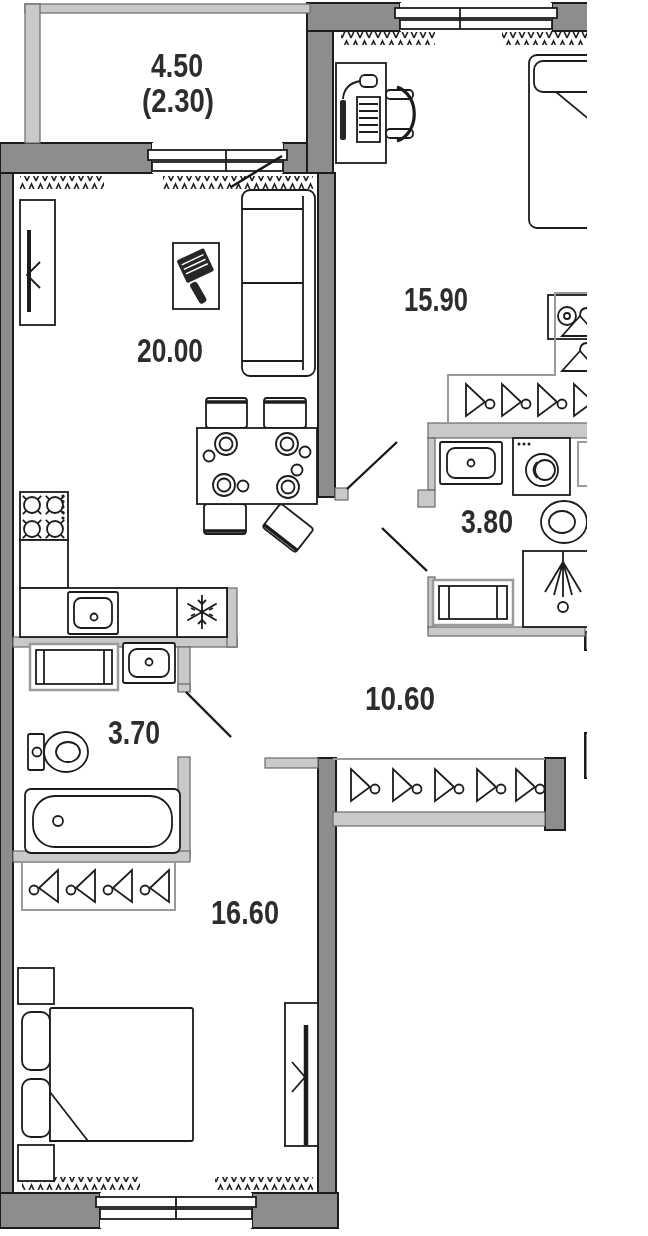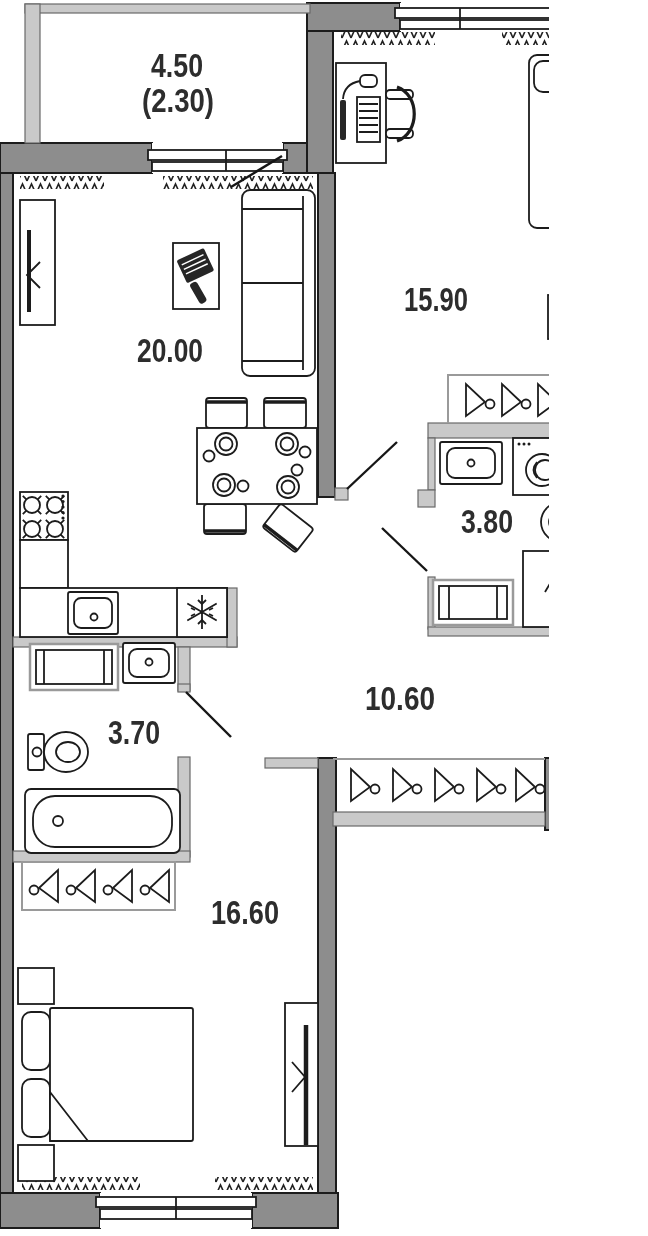--- a/index.html
+++ b/index.html
@@ -1,17 +1,17 @@
 <!DOCTYPE html>
 <html><head>
 <meta charset="utf-8">
 <style>
   html,body{margin:0;padding:0;background:#fff;}
   #stage{position:relative;width:549px;height:1236px;background:#fff;overflow:hidden;
-         font-family:"Liberation Sans",sans-serif;}
+         font-family:"Liberation Sans",sans-serif;padding-left:38px;}
   svg{position:absolute;left:0;top:0;}
   .wd{fill:#8d8d8d;stroke:#1c1c1c;stroke-width:2;}
   .wl{fill:#c9c9c9;stroke:#6a6a6a;stroke-width:1.2;}
   .wlt{stroke:#9a9a9a;stroke-width:2;fill:none;}
   .win{fill:#ffffff;stroke:#1c1c1c;stroke-width:1.8;}
   .winbg{fill:#ffffff;stroke:none;}
   .fx{stroke:#1c1c1c;stroke-width:1.8;fill:#ffffff;}
   .fxn{stroke:#1c1c1c;stroke-width:1.8;fill:none;}
   .dk{fill:#262626;stroke:none;}
   .door{stroke:#161616;stroke-width:2.4;fill:none;}

